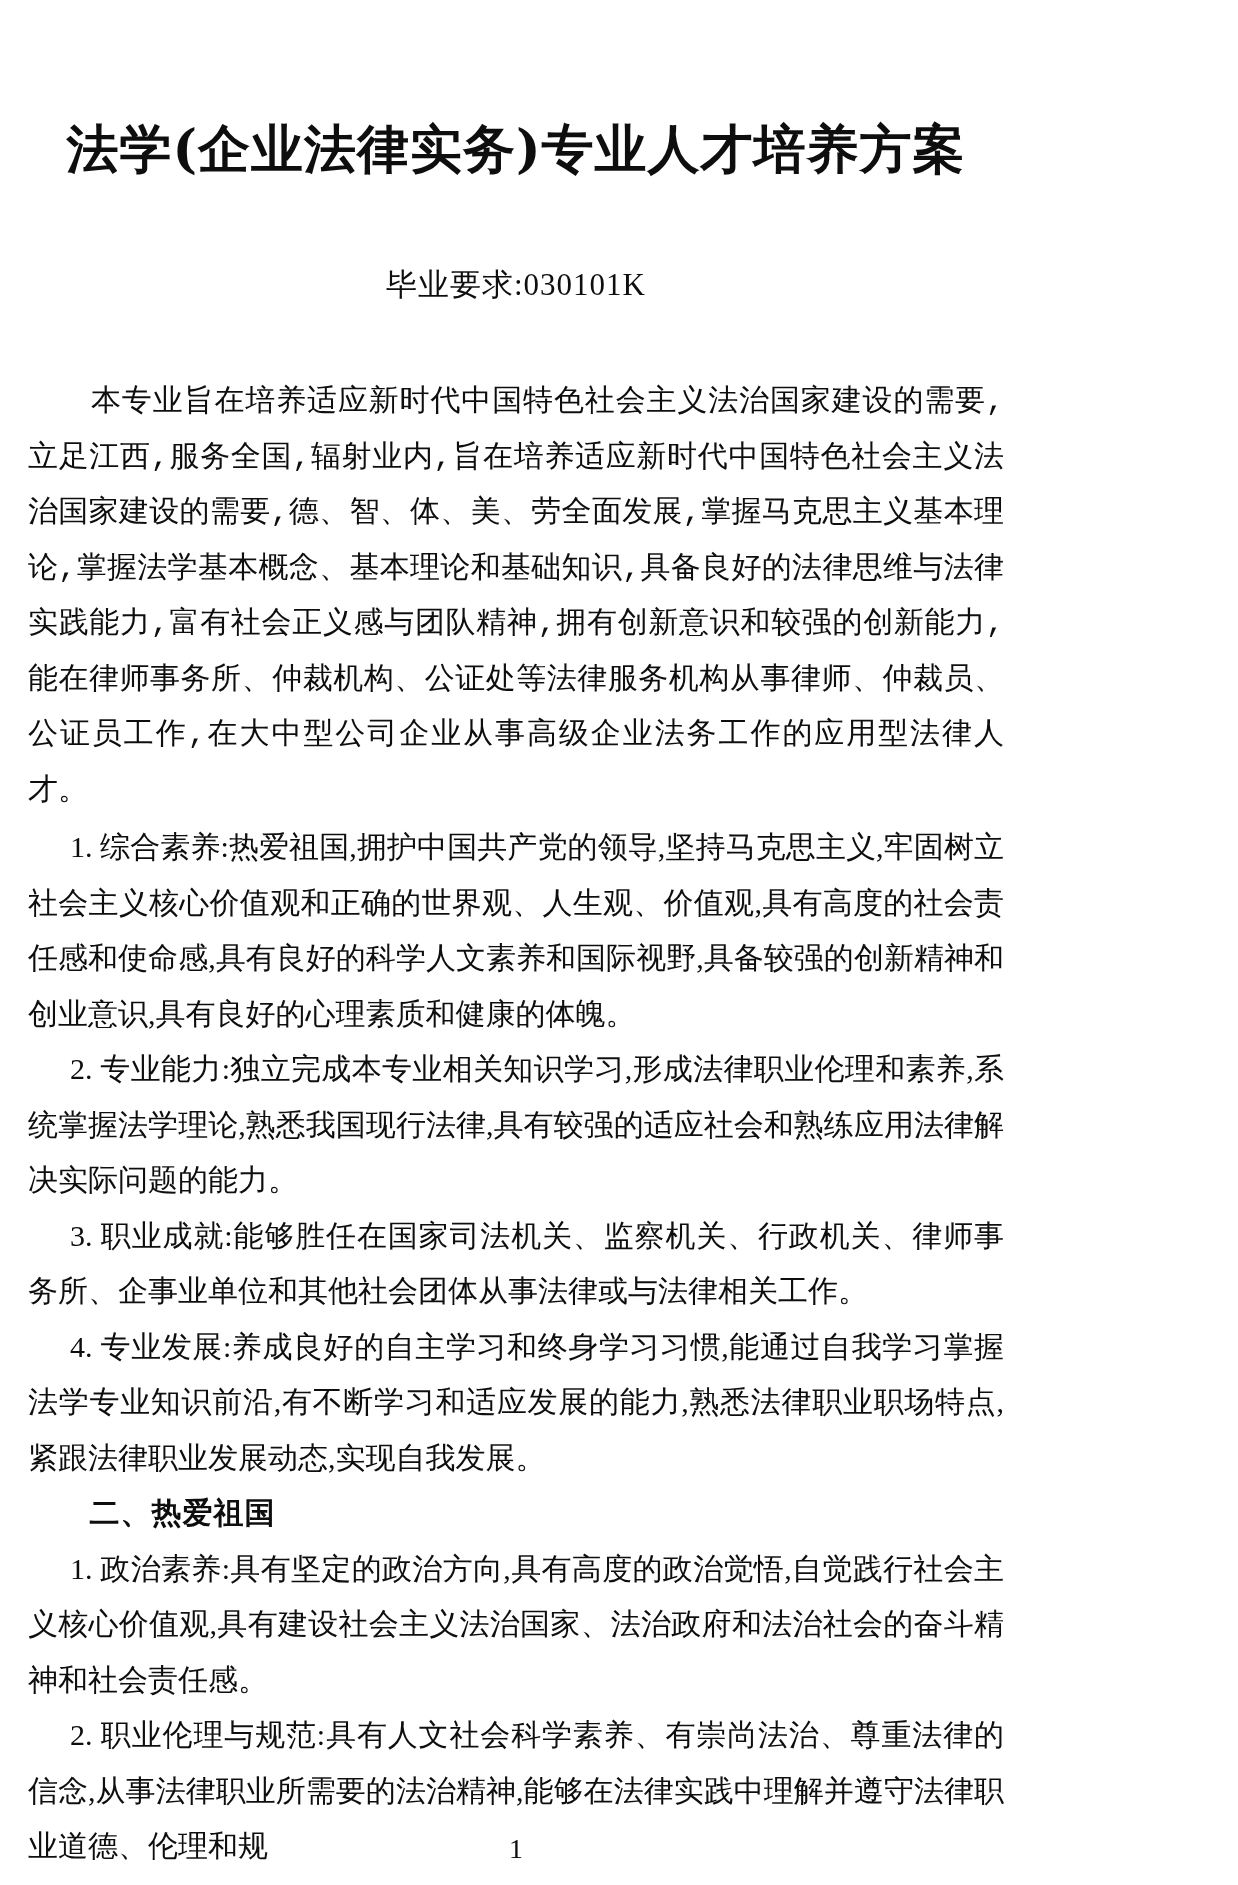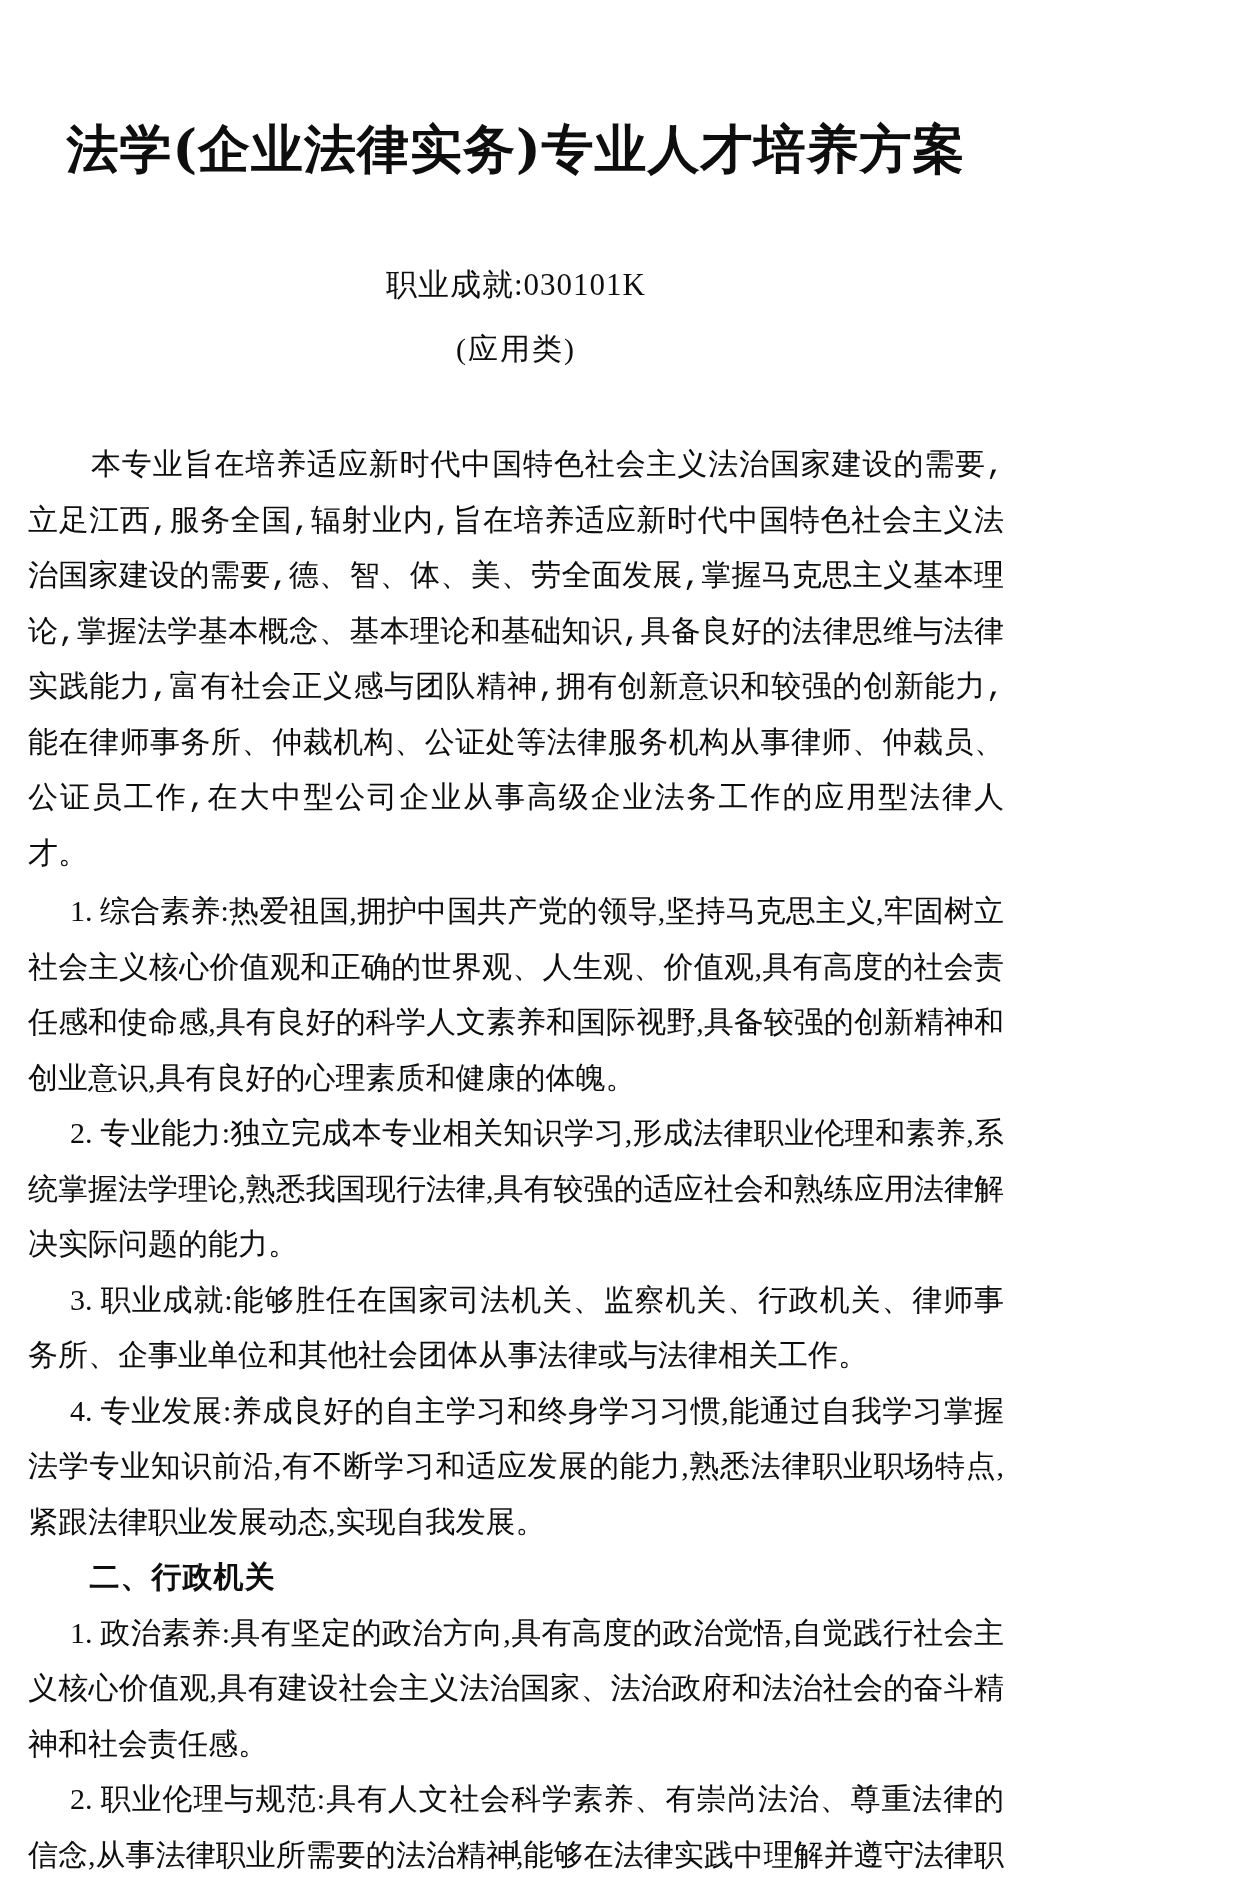--- a/index.html
+++ b/index.html
@@ -68,36 +68,35 @@
     line-height: 34px;
   }
 </style>
 </head>
 <body>
 
 <div class="page">
 
   <h1 class="doc-title">法学(企业法律实务)专业人才培养方案</h1>
 
-  <div class="code-line">职业成就:030101K</div>
+  <div class="code-line">毕业要求:030101K</div>
 
-  <div class="category-line">(应用类)</div>
 
   <div class="content">
 
     <section>
       <p class="para">本专业旨在培养适应新时代中国特色社会主义法治国家建设的需要,立足江西,服务全国,辐射业内,旨在培养适应新时代中国特色社会主义法治国家建设的需要,德、智、体、美、劳全面发展,掌握马克思主义基本理论,掌握法学基本概念、基本理论和基础知识,具备良好的法律思维与法律实践能力,富有社会正义感与团队精神,拥有创新意识和较强的创新能力,能在律师事务所、仲裁机构、公证处等法律服务机构从事律师、仲裁员、公证员工作,在大中型公司企业从事高级企业法务工作的应用型法律人才。</p>
       <p class="para-num">1. 综合素养:热爱祖国,拥护中国共产党的领导,坚持马克思主义,牢固树立社会主义核心价值观和正确的世界观、人生观、价值观,具有高度的社会责任感和使命感,具有良好的科学人文素养和国际视野,具备较强的创新精神和创业意识,具有良好的心理素质和健康的体魄。</p>
       <p class="para-num">2. 专业能力:独立完成本专业相关知识学习,形成法律职业伦理和素养,系统掌握法学理论,熟悉我国现行法律,具有较强的适应社会和熟练应用法律解决实际问题的能力。</p>
       <p class="para-num">3. 职业成就:能够胜任在国家司法机关、监察机关、行政机关、律师事务所、企事业单位和其他社会团体从事法律或与法律相关工作。</p>
       <p class="para-num">4. 专业发展:养成良好的自主学习和终身学习习惯,能通过自我学习掌握法学专业知识前沿,有不断学习和适应发展的能力,熟悉法律职业职场特点,紧跟法律职业发展动态,实现自我发展。</p>
     </section>
 
     <section>
-      <h2 class="sec-heading">二、行政机关</h2>
+      <h2 class="sec-heading">二、热爱祖国</h2>
       <p class="para-num">1. 政治素养:具有坚定的政治方向,具有高度的政治觉悟,自觉践行社会主义核心价值观,具有建设社会主义法治国家、法治政府和法治社会的奋斗精神和社会责任感。</p>
       <p class="para-num">2. 职业伦理与规范:具有人文社会科学素养、有崇尚法治、尊重法律的信念,从事法律职业所需要的法治精神,能够在法律实践中理解并遵守法律职业道德、伦理和规</p>
     </section>
 
   </div>
 
   <div class="page-number">1</div>
 
 </div>
 

